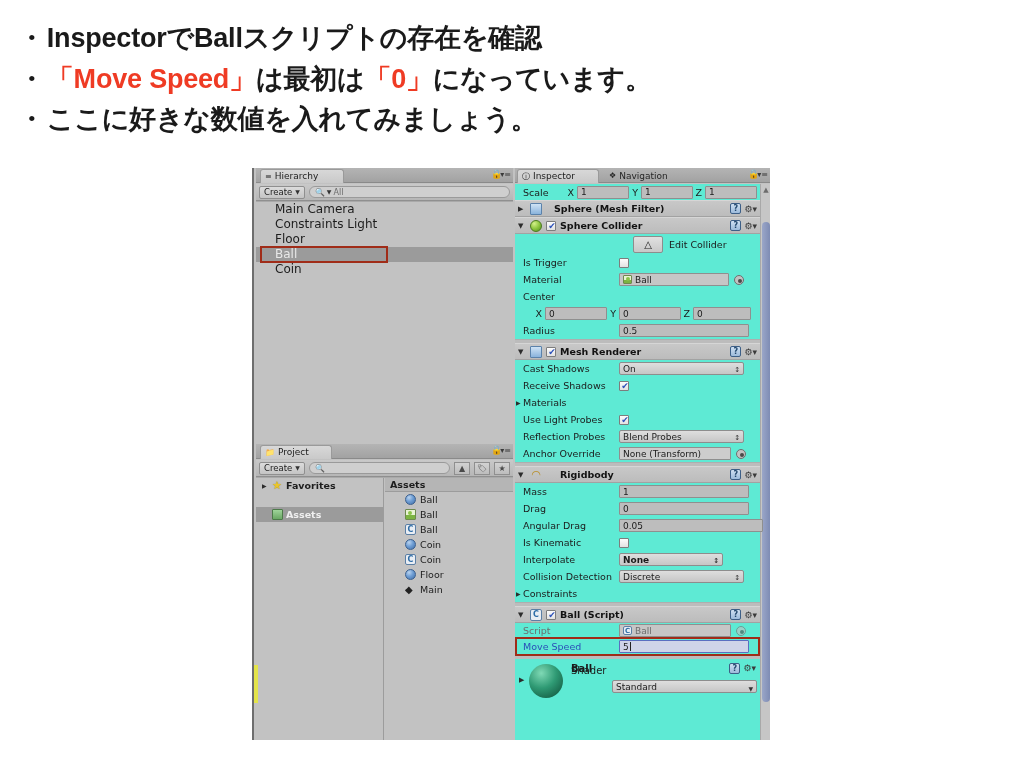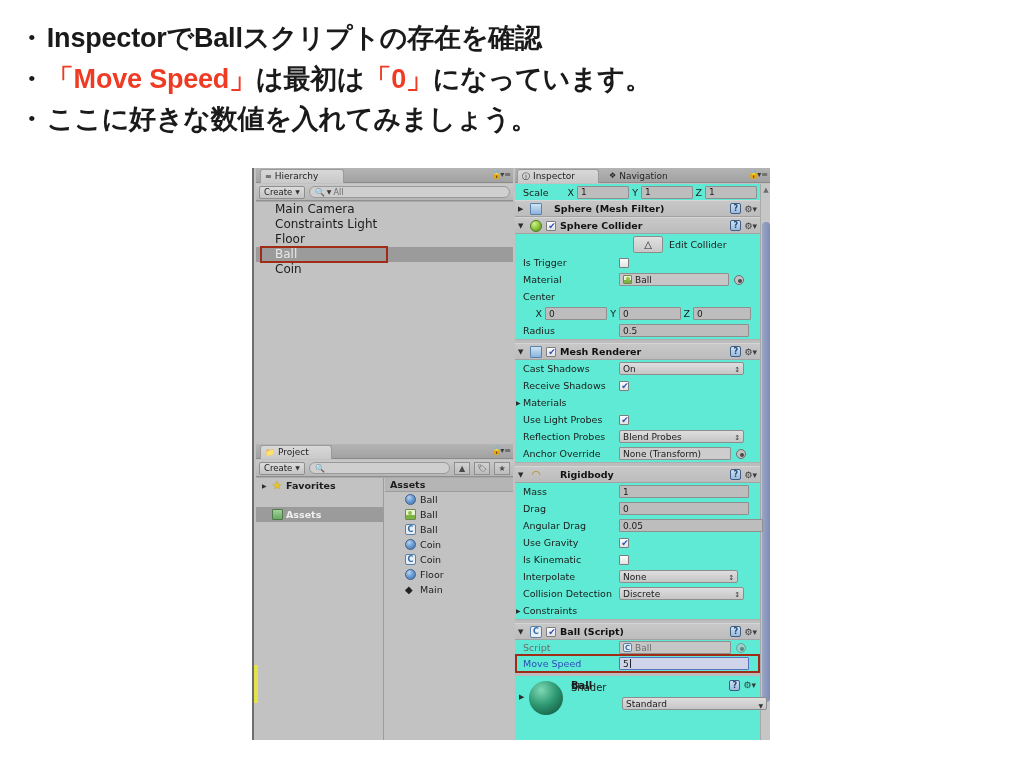--- a/index.html
+++ b/index.html
@@ -605,30 +605,26 @@
       </div>
       <div class="row">
         <span class="lbl">Drag</span>
         <span class="field" style="width:130px;">0</span>
       </div>
       <div class="row">
         <span class="lbl">Angular Drag</span>
         <span class="field" style="width:144px;">0.05</span>
       </div>
       <div class="row">
-        <span class="lbl">Use Gravity</span>
-        <span class="chk on"></span>
-      </div>
-      <div class="row">
         <span class="lbl">Is Kinematic</span>
         <span class="chk"></span>
       </div>
       <div class="row">
         <span class="lbl">Interpolate</span>
-        <span class="dropdown" style="width:119px;">
+        <span class="dropdown" style="width:104px;font-weight:bold;">
           <span>None</span>
           <span class="updown">↕</span>
         </span>
       </div>
       <div class="row">
         <span class="lbl">Collision Detection</span>
         <span class="dropdown" style="width:125px;">
           <span>Discrete</span>
           <span class="updown">↕</span>
         </span>
@@ -671,21 +667,21 @@
         <div class="redbox" style="left:0px; top:-1px; width:245px; height:19px;"></div>
       </div>
 
       <div class="sep-line"></div>
 
       <div style="position:relative; height:44px; padding-top:3px;">
         <div style="position:absolute; left:4px; top:17px; font-size:7px; color:#2c2c2c;">▶</div>
         <div class="mat-preview" style="position:absolute; left:14px; top:5px;"></div>
         <div style="position:absolute; left:56px; top:4px; font-size:10px; font-weight:bold; color:#1b1b1b;">Ball</div>
         <div style="position:absolute; left:56px; top:6px; font-size:10px; color:#1b1b1b;">Shader</div>
-        <div class="dropdown" style="position:absolute; left:107px; top:21px; width:145px;">
+        <div class="dropdown" style="position:absolute; left:97px; top:21px; width:145px;">
           <span>Standard</span>
           <span class="caret-dn">▼</span>
         </div>
         <div style="position:absolute; right:4px; top:4px; display:flex; gap:3px;">
           <span class="bookico">?</span>
           <span class="gearico">⚙▾</span>
         </div>
       </div>
 
     </div>

